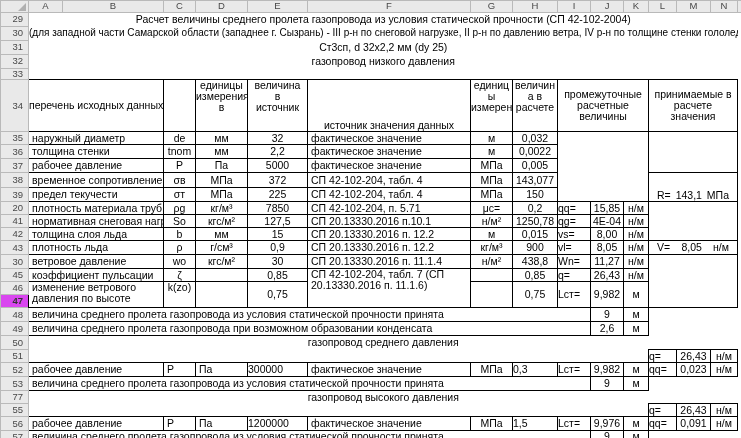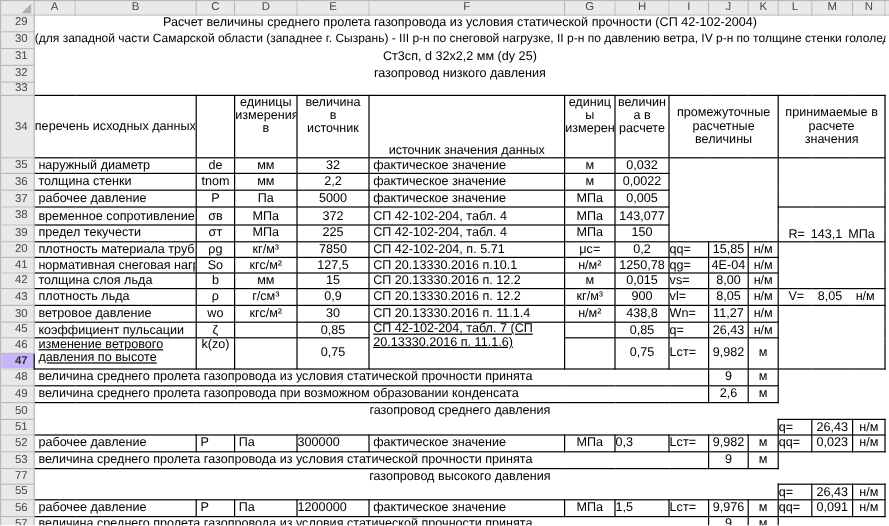--- a/index.html
+++ b/index.html
@@ -6,26 +6,26 @@
   #sheet{position:relative;width:741px;height:438px;overflow:hidden;background:#fff;
          font-family:"Liberation Sans",sans-serif;color:#000;}
   table{border-collapse:collapse;table-layout:fixed;width:741px;}
   td{padding:0;margin:0;overflow:hidden;font-size:10.5px;line-height:1.06;
      vertical-align:middle;white-space:nowrap;}
   .b{border:1px solid #000;}
   .hdr{background:#e9e9e9;border:1px solid #b9b9b9;color:#474747;font-size:9.5px;
        text-align:center;vertical-align:middle;}
   .rowhdr{background:#e9e9e9;border:1px solid #b9b9b9;color:#474747;font-size:9.5px;
           text-align:right;padding-right:5px;}
-  .active{background:#c4b5fd;color:#333;font-weight:bold;}
+  .active{background:#d946ef;color:#333;font-weight:bold;}
   .ctr{text-align:center;}
   .lft{text-align:left;padding-left:3px;}
   .rgt{padding-right:3px;}
   .pre{white-space:pre-line;text-align:center;}
-  .wrap{white-space:normal;text-decoration:underline;}
+  .wrap{white-space:normal;}
   .top{vertical-align:top;}
   .bot{vertical-align:bottom;}
   .bold{font-weight:normal;}
   .t10{font-size:10px;}
   .flex3{display:flex;justify-content:space-between;padding:0 8px;align-items:flex-end;}
   .corner-tri{width:0;height:0;border-left:8px solid transparent;border-bottom:8px solid #b0b0b0;
               margin:2px 2px 1px auto;}
   .sp{border:none;}
 </style>
 </head>

